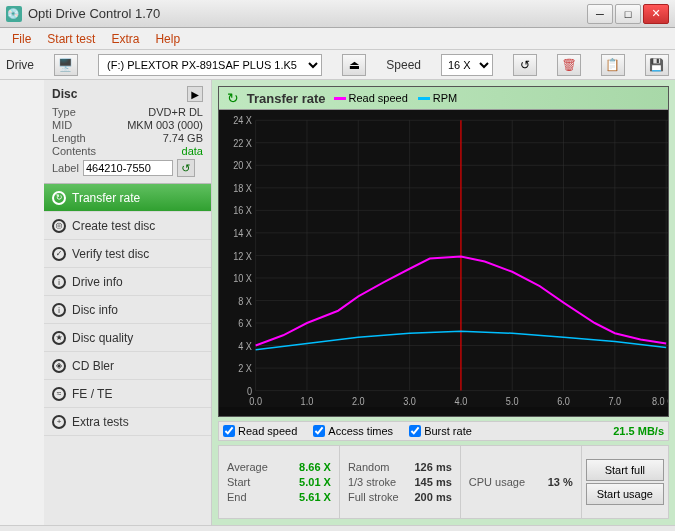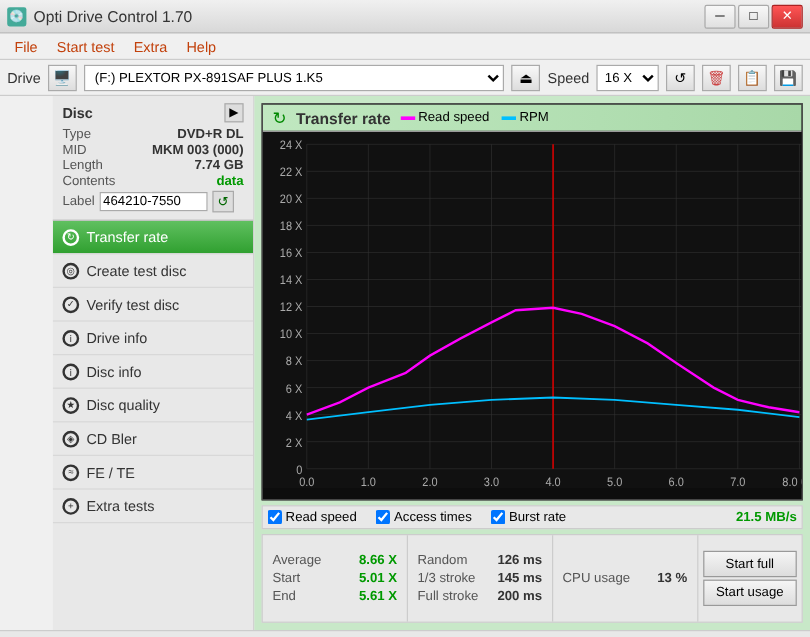--- a/index.html
+++ b/index.html
@@ -34,21 +34,21 @@
     }
     .menu-item { padding: 2px 8px; font-size: 12px; cursor: pointer; color: #c2410c; }
 
     
     .drive-bar {
       background: #f0f0f0;
       height: 30px;
       display: flex;
       align-items: center;
       padding: 0 6px;
-      gap: 6px;
+      gap: 20px;
       border-bottom: 1px solid #ccc;
     }
     .drive-label { font-size: 12px; color: #333; }
     .drive-select {
       flex: 1;
       height: 22px;
       border: 1px solid #aaa;
       background: white;
       font-size: 11px;
       padding: 0 4px;
@@ -78,21 +78,21 @@
     .disc-header {
       display: flex;
       align-items: center;
       justify-content: space-between;
       margin-bottom: 4px;
     }
     .disc-header-label { font-size: 12px; font-weight: bold; color: #333; }
     .disc-header-arrow { width: 16px; height: 16px; background: #ddd; border: 1px solid #aaa; display: flex; align-items: center; justify-content: center; font-size: 10px; cursor: pointer; }
     .disc-row { display: flex; justify-content: space-between; margin-bottom: 1px; }
     .disc-key { font-size: 11px; color: #555; }
-    .disc-val { font-size: 11px; color: #333; font-weight: bold; }
+    .disc-val { font-size: 11px; color: #333; }
     .disc-val.green { color: #090; }
     .label-row { display: flex; align-items: center; gap: 4px; margin-top: 2px; }
     .label-input { width: 90px; height: 16px; border: 1px solid #aaa; background: white; font-size: 11px; padding: 0 2px; }
     .label-refresh { width: 18px; height: 18px; border: 1px solid #aaa; background: #ddd; display: flex; align-items: center; justify-content: center; font-size: 11px; cursor: pointer; color: #060; }
 
     
     .nav-items { flex: 1; overflow: hidden; }
     .nav-item {
       height: 28px;
       display: flex;

